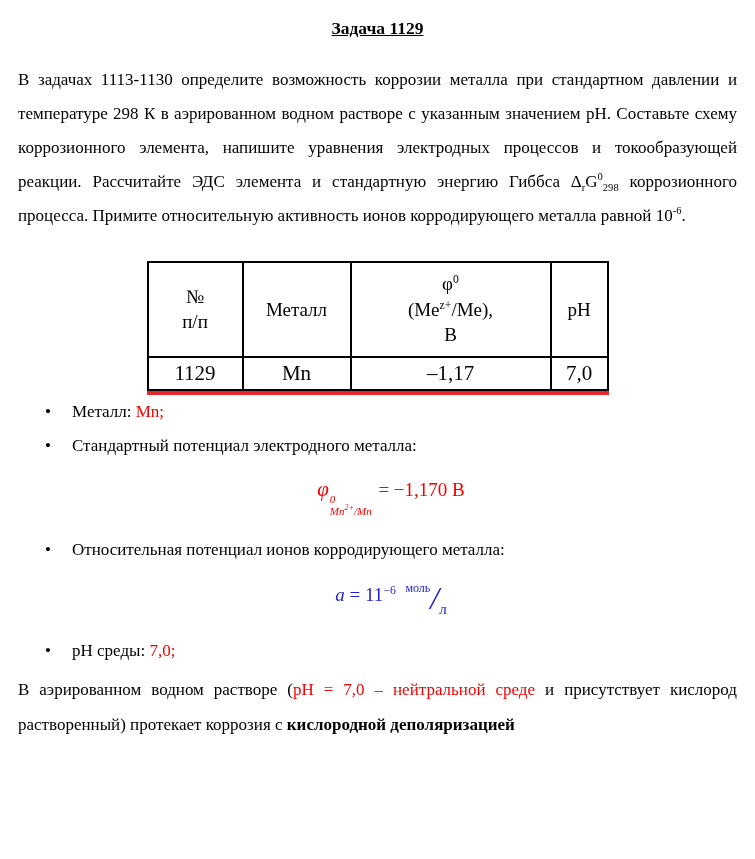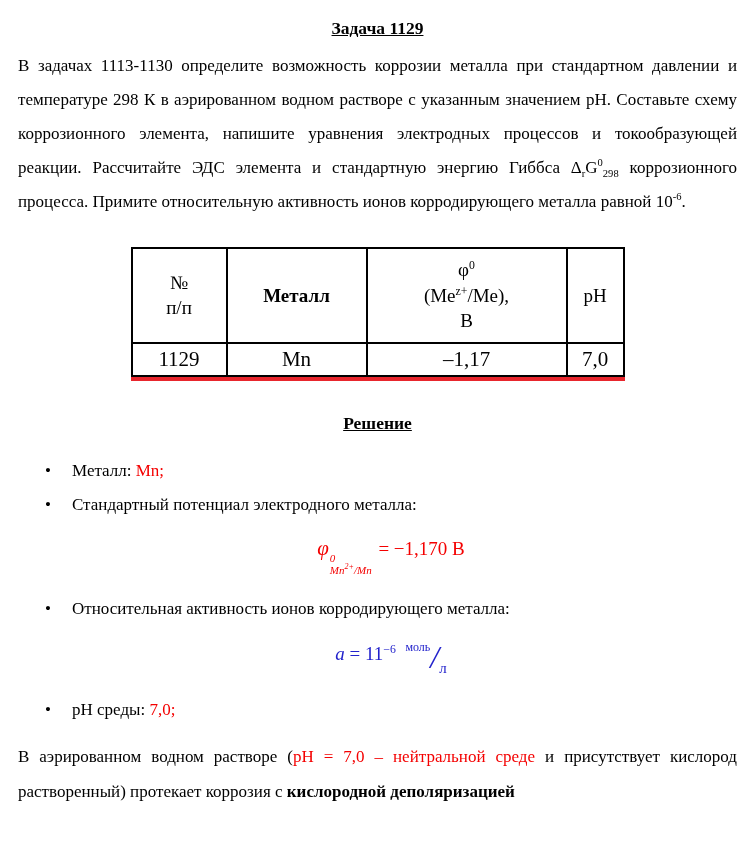--- a/index.html
+++ b/index.html
@@ -11,40 +11,40 @@
   html,body{background:#ffffff;}
   body{
     width:755px;height:859px;overflow:hidden;
     font-family:"Liberation Serif","DejaVu Serif",serif;
     color:#000;font-size:17px;
   }
   .page{padding:12px 18px 0 18px;}
 
   .title{
     text-align:center;font-weight:bold;font-size:17.5px;
-    text-decoration:underline;margin:6px 0 10px 0;
+    text-decoration:underline;margin:6px 0 24px 0;
   }
 
   .intro{text-align:justify;line-height:34px;}
 
   .sup{vertical-align:super;font-size:0.62em;line-height:0;}
   .sub{vertical-align:sub;font-size:0.62em;line-height:0;}
 
   
   .table-center{display:flex;justify-content:center;margin-top:28px;}
   .table-underline{border-bottom:4px solid var(--color-divider_red);display:inline-block;}
   table{border-collapse:collapse;}
   th,td{
     border:2px solid #000;text-align:center;vertical-align:middle;
     font-weight:normal;
   }
   th{font-size:19px;padding:8px 6px;height:94px;line-height:1.35;}
   td{font-size:21px;padding:3px 6px;height:20px;}
   .col-no{width:95px;}
-  .col-metal{width:140px;font-weight:bold;}
+  .col-metal{width:108px;}
   .col-phi{width:200px;}
   .col-ph{width:57px;}
   .th-line{display:block;}
 
   .solution-heading{
     text-align:center;font-weight:bold;font-size:17.5px;
     text-decoration:underline;margin:32px 0 20px 0;
   }
 
   .bullets{margin-left:27px;}
@@ -60,21 +60,21 @@
   .stack{
     display:inline-flex;flex-direction:column;align-items:flex-start;
     font-size:11px;line-height:1.1;vertical-align:-7px;margin:0 2px 0 1px;
     font-style:italic;
   }
   .stack .tiny-sup{vertical-align:super;font-size:8px;line-height:0;}
   .u-top{font-size:12px;vertical-align:9px;}
   .u-slash{font-size:32px;vertical-align:-8px;font-style:italic;line-height:0;}
   .u-bottom{font-size:15px;vertical-align:-13px;}
 
-  .conclusion{text-align:justify;line-height:35px;margin-top:12px;}
+  .conclusion{text-align:justify;line-height:35px;margin-top:4px;}
   .bold{font-weight:bold;}
 </style>
 </head>
 <body>
 
 <div class="page">
 
   <h1 class="title">Задача 1129</h1>
 
   <p class="intro"><span>В задачах 1113-1130 определите возможность коррозии металла при стандартном давлении и температуре 298 К в аэрированном водном растворе с указанным значением pH. Составьте схему коррозионного элемента, напишите уравнения электродных процессов и токообразующей реакции. Рассчитайте ЭДС элемента и стандартную энергию Гиббса Δ</span><span class="sub">r</span><span>G</span><span class="sup">0</span><span class="sub">298</span><span> коррозионного процесса. Примите относительную активность ионов корродирующего металла равной 10</span><span class="sup">-6</span><span>.</span></p>
@@ -100,21 +100,20 @@
           <td>1129</td>
           <td>Mn</td>
           <td>–1,17</td>
           <td>7,0</td>
         </tr>
       </tbody>
         </table>
     </div>
   </div>
 
-  <h2 class="solution-heading">Решение</h2>
 
   <div class="bullets">
 
     <div class="bullet">
       <span class="dot">•</span>
       <span><span>Металл: </span><span class="red">Mn;</span></span>
     </div>
 
     <div class="bullet">
       <span class="dot">•</span>
@@ -123,21 +122,21 @@
 
     <div class="formula-block formula-red">
       <span class="phi">φ</span><span class="stack">
           <span>0</span>
           <span><span>Mn</span><span class="tiny-sup">2+</span><span>/Mn</span></span>
         </span><span> = −1,170 В</span>
     </div>
 
     <div class="bullet">
       <span class="dot">•</span>
-      <span>Относительная активность ионов корродирующего металла:</span>
+      <span>Относительная потенциал ионов корродирующего металла:</span>
     </div>
 
     <div class="formula-block formula-blue">
       <span class="it">a</span><span> = 11</span><span class="sup">−6</span>&nbsp;&nbsp;<span class="u-top">моль</span><span class="u-slash">/</span><span class="u-bottom">л</span>
     </div>
 
     <div class="bullet">
       <span class="dot">•</span>
       <span><span>pH среды: </span><span class="red">7,0;</span></span>
     </div>

